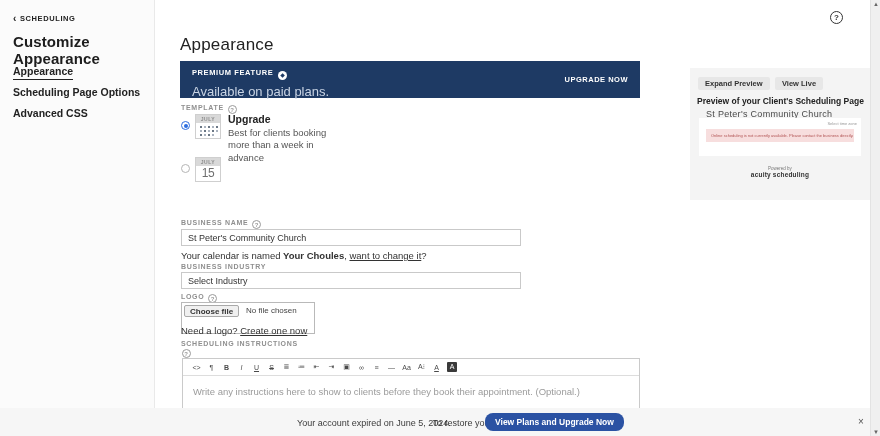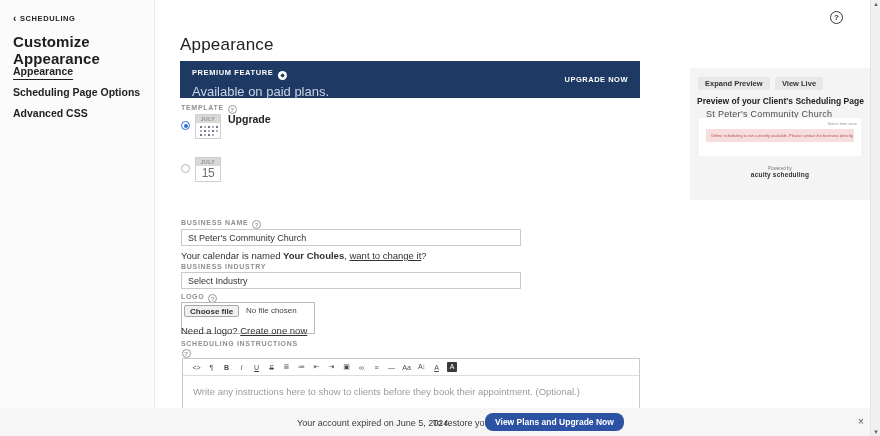--- a/index.html
+++ b/index.html
@@ -131,20 +131,21 @@
   <div class="field-label" style="left:181px; top:104px;"><span>TEMPLATE</span><span class="help-dot">?</span></div>
 
   <div class="tpl-option" style="top:114px; height:44px;">
     <div class="radio checked"></div>
     <div class="cal">
       <div class="cal-head">JULY</div>
       <div class="cal-dots"></div>
     </div>
     <div class="tpl-text">
       <div class="tpl-name">Upgrade</div>
+      <div class="tpl-desc">Best for clients booking more than a week in advance</div>
     </div>
   </div>
 
   <div class="tpl-option" style="top:157px; height:44px;">
     <div class="radio"></div>
     <div class="cal">
       <div class="cal-head">JULY</div>
       <div class="cal-num">15</div>
     </div>
   </div>

